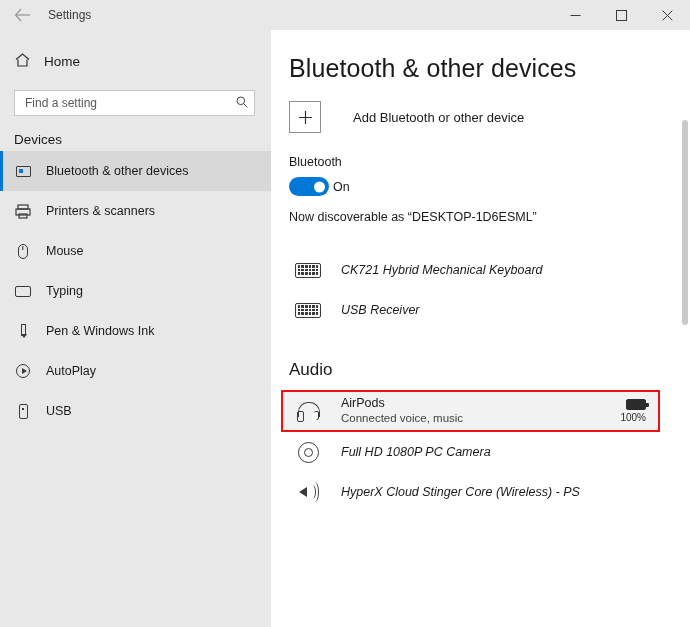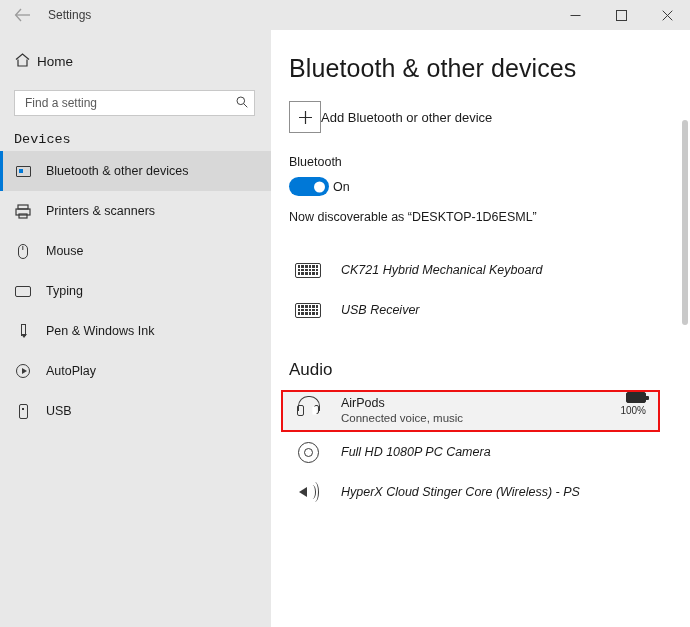--- a/index.html
+++ b/index.html
@@ -65,21 +65,21 @@
     background: #e8e8e8;
     flex: 0 0 271px;
     padding-top: 14px;
     position: relative;
   }
   .home-row {
     display: flex;
     align-items: center;
     height: 34px;
     padding-left: 14px;
-    gap: 7px;
+    gap: 14px;
   }
   .home-row .glyph { width: 16px; text-align: center; color: #333; font-size: 14px; }
   .home-row .label { font-size: 13.5px; color: #1a1a1a; }
 
   .search-wrap {
     margin: 12px 16px 0 14px;
     height: 26px;
     background: #ffffff;
     border: 1px solid #c8c8c8;
     display: flex;
@@ -95,21 +95,20 @@
     color: #a21caf;
     background: transparent;
   }
   .search-wrap input::placeholder { color: #5a5a5a; }
   .search-icon { color: #444; font-size: 12px; margin-left: 4px; }
 
   .section-label {
     margin: 16px 0 4px 14px;
     font-size: 13.5px;
     color: #1a1a1a;
-    font-family: Liberation Mono, monospace;
   }
   .nav-item {
     display: flex;
     align-items: center;
     height: 40px;
     padding-left: 14px;
     gap: 14px;
     position: relative;
   }
   .nav-item.selected { background: #d8d8d8; }
@@ -225,21 +224,21 @@
   .page-title {
     font-size: 25px;
     color: #1a1a1a;
     font-weight: normal;
     margin: 0 0 18px 0;
     letter-spacing: 0.1px;
   }
   .add-device {
     display: flex;
     align-items: center;
-    gap: 0;
+    gap: 32px;
     margin-bottom: 22px;
   }
   .plus-tile {
     width: 32px; height: 32px;
     border: 1px solid #8f8f8f;
     display: flex; align-items: center; justify-content: center;
     font-size: 17px; color: #2b2b2b;
     background: #fff;
   }
   .add-device .label { font-size: 13px; color: #1a1a1a; }
@@ -294,20 +293,21 @@
     grid-template-rows: repeat(3, 1fr);
     gap: 1px;
     padding: 1.6px;
   }
   .kbd-ico i { background: #3a3a3a; display: block; }
 
   
   .airpods-row {
     position: relative;
     display: flex;
+    align-items: center;
     height: 42px;
     border: 2px solid #ee1111;
     background: #f2f2f2;
     margin-left: -8px;
     padding-left: 10px;
     gap: 18px;
   }
   .airpods-texts { display: flex; flex-direction: column; justify-content: center; }
   .airpods-texts .t1 { font-size: 12.5px; color: #1a1a1a; line-height: 15px; }
   .airpods-texts .t2 { font-size: 11.5px; color: #444; line-height: 15px; }

